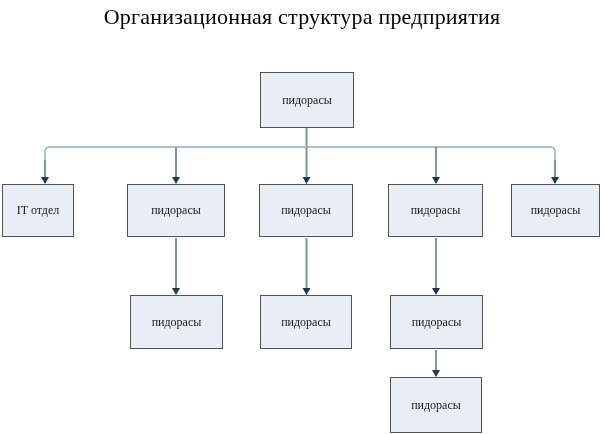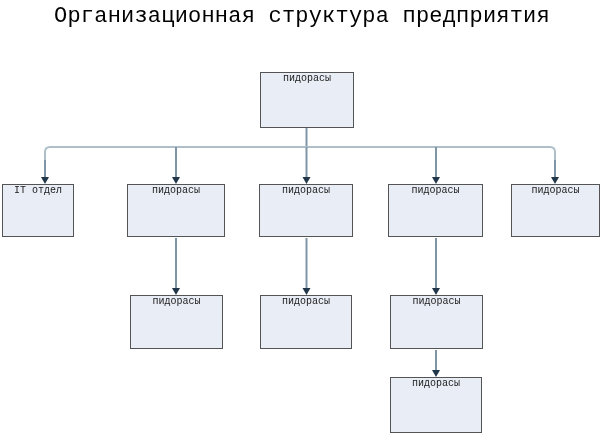--- a/index.html
+++ b/index.html
@@ -12,21 +12,21 @@
     --text: #1a1a1a;
     --title_color: #000000;
   }
   * { margin: 0; padding: 0; box-sizing: border-box; }
   html, body { background: #fff; }
   .canvas {
     position: relative;
     width: 604px;
     height: 434px;
     background: var(--bg);
-    font-family: Liberation Mono, monospace;
+    font-family: Liberation Serif, serif;
     overflow: hidden;
   }
   .chart-title {
     position: absolute;
     top: 4px;
     left: 0;
     width: 100%;
     text-align: center;
     font-size: 22px;
     font-weight: 500;
@@ -36,23 +36,23 @@
   .connectors {
     position: absolute;
     top: 0; left: 0;
     width: 604px; height: 434px;
   }
   .node {
     position: absolute;
     background: var(--box_fill);
     border: 1.5px solid var(--box_border);
     display: flex;
-    align-items: flex-start;
+    align-items: center;
     justify-content: center;
-    font-size: 10px;
+    font-size: 12px;
     color: var(--text);
     text-align: center;
   }
   
   .n-root { left: 260px; top:  72px; width: 94px; height: 56px; }
   .n-l2-0 { left:   2px; top: 184px; width: 72px; height: 53px; }
   .n-l2-1 { left: 127px; top: 184px; width: 98px; height: 53px; }
   .n-l2-2 { left: 259px; top: 184px; width: 94px; height: 53px; }
   .n-l2-3 { left: 388px; top: 184px; width: 95px; height: 53px; }
   .n-l2-4 { left: 511px; top: 184px; width: 89px; height: 53px; }

